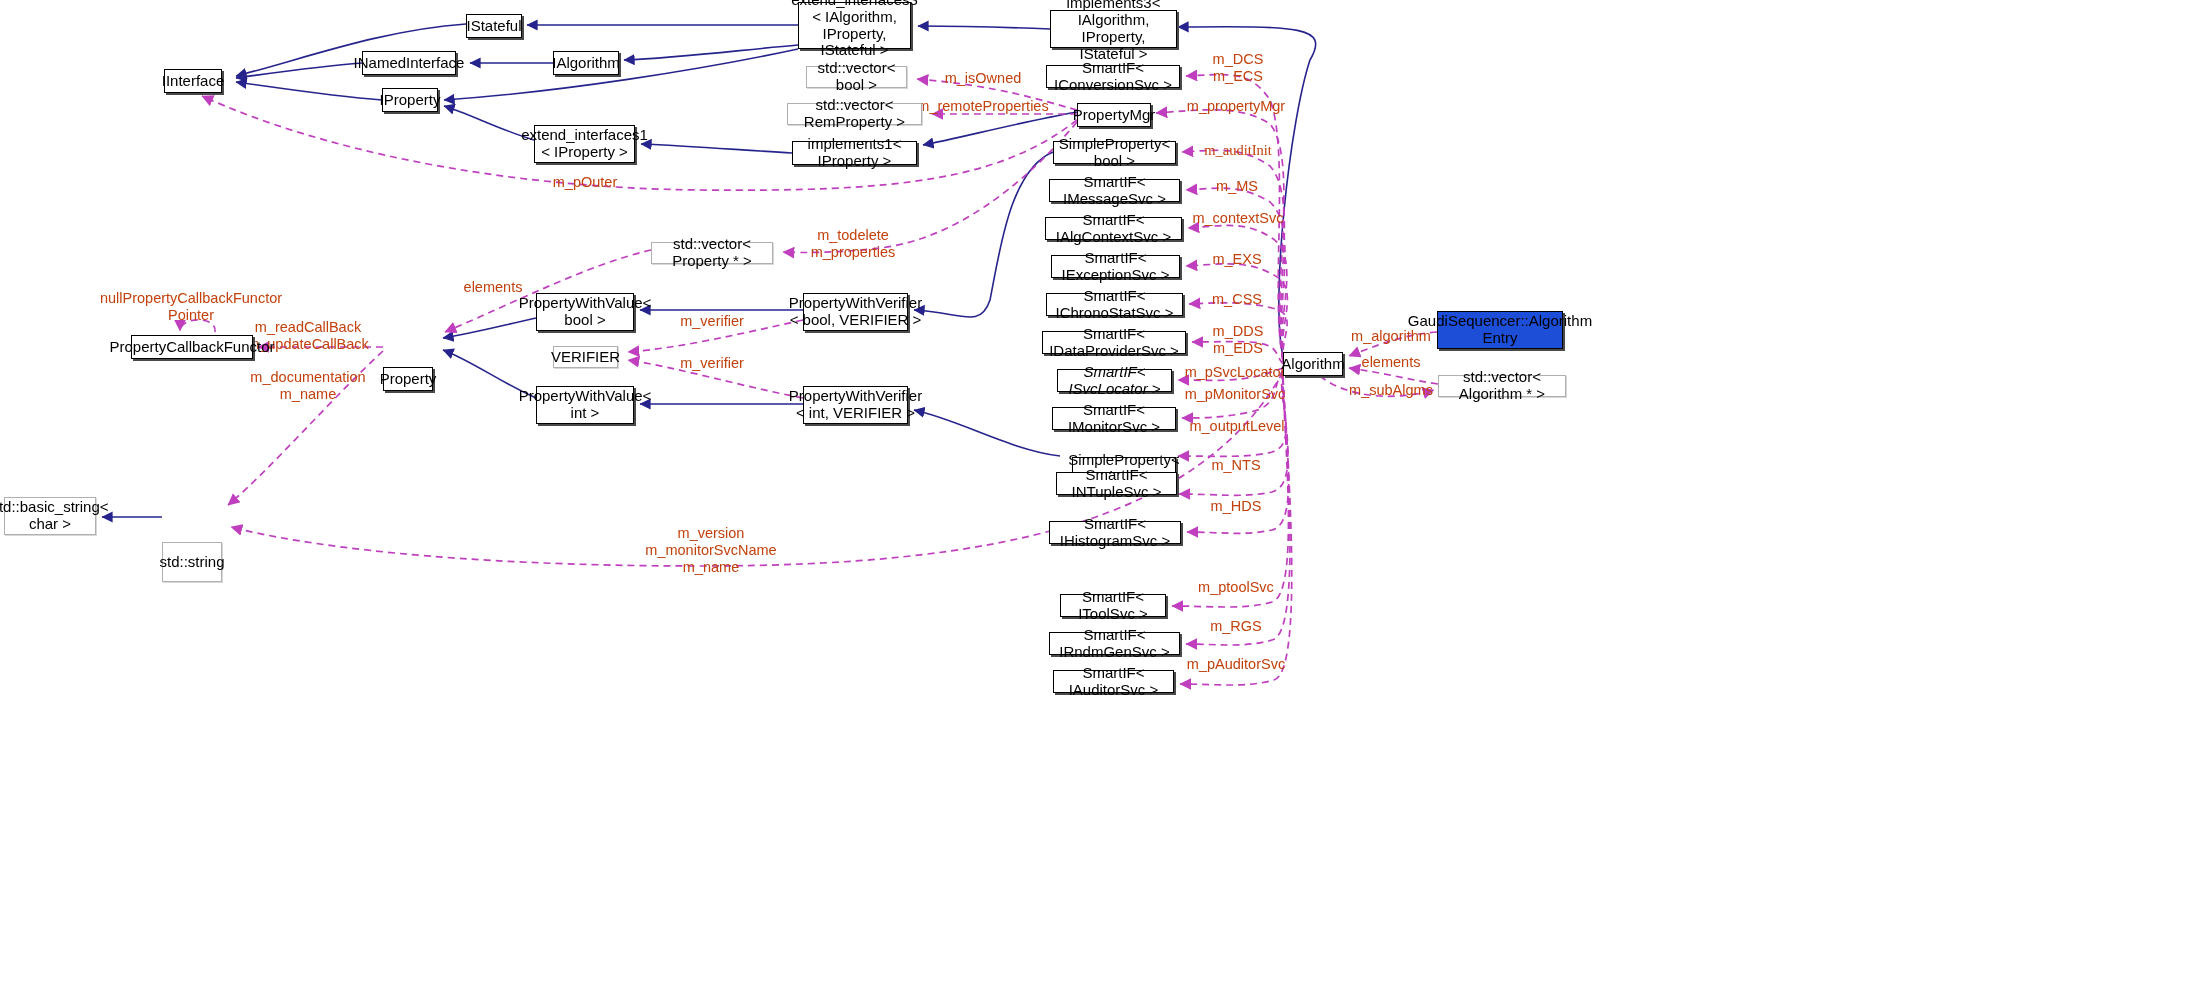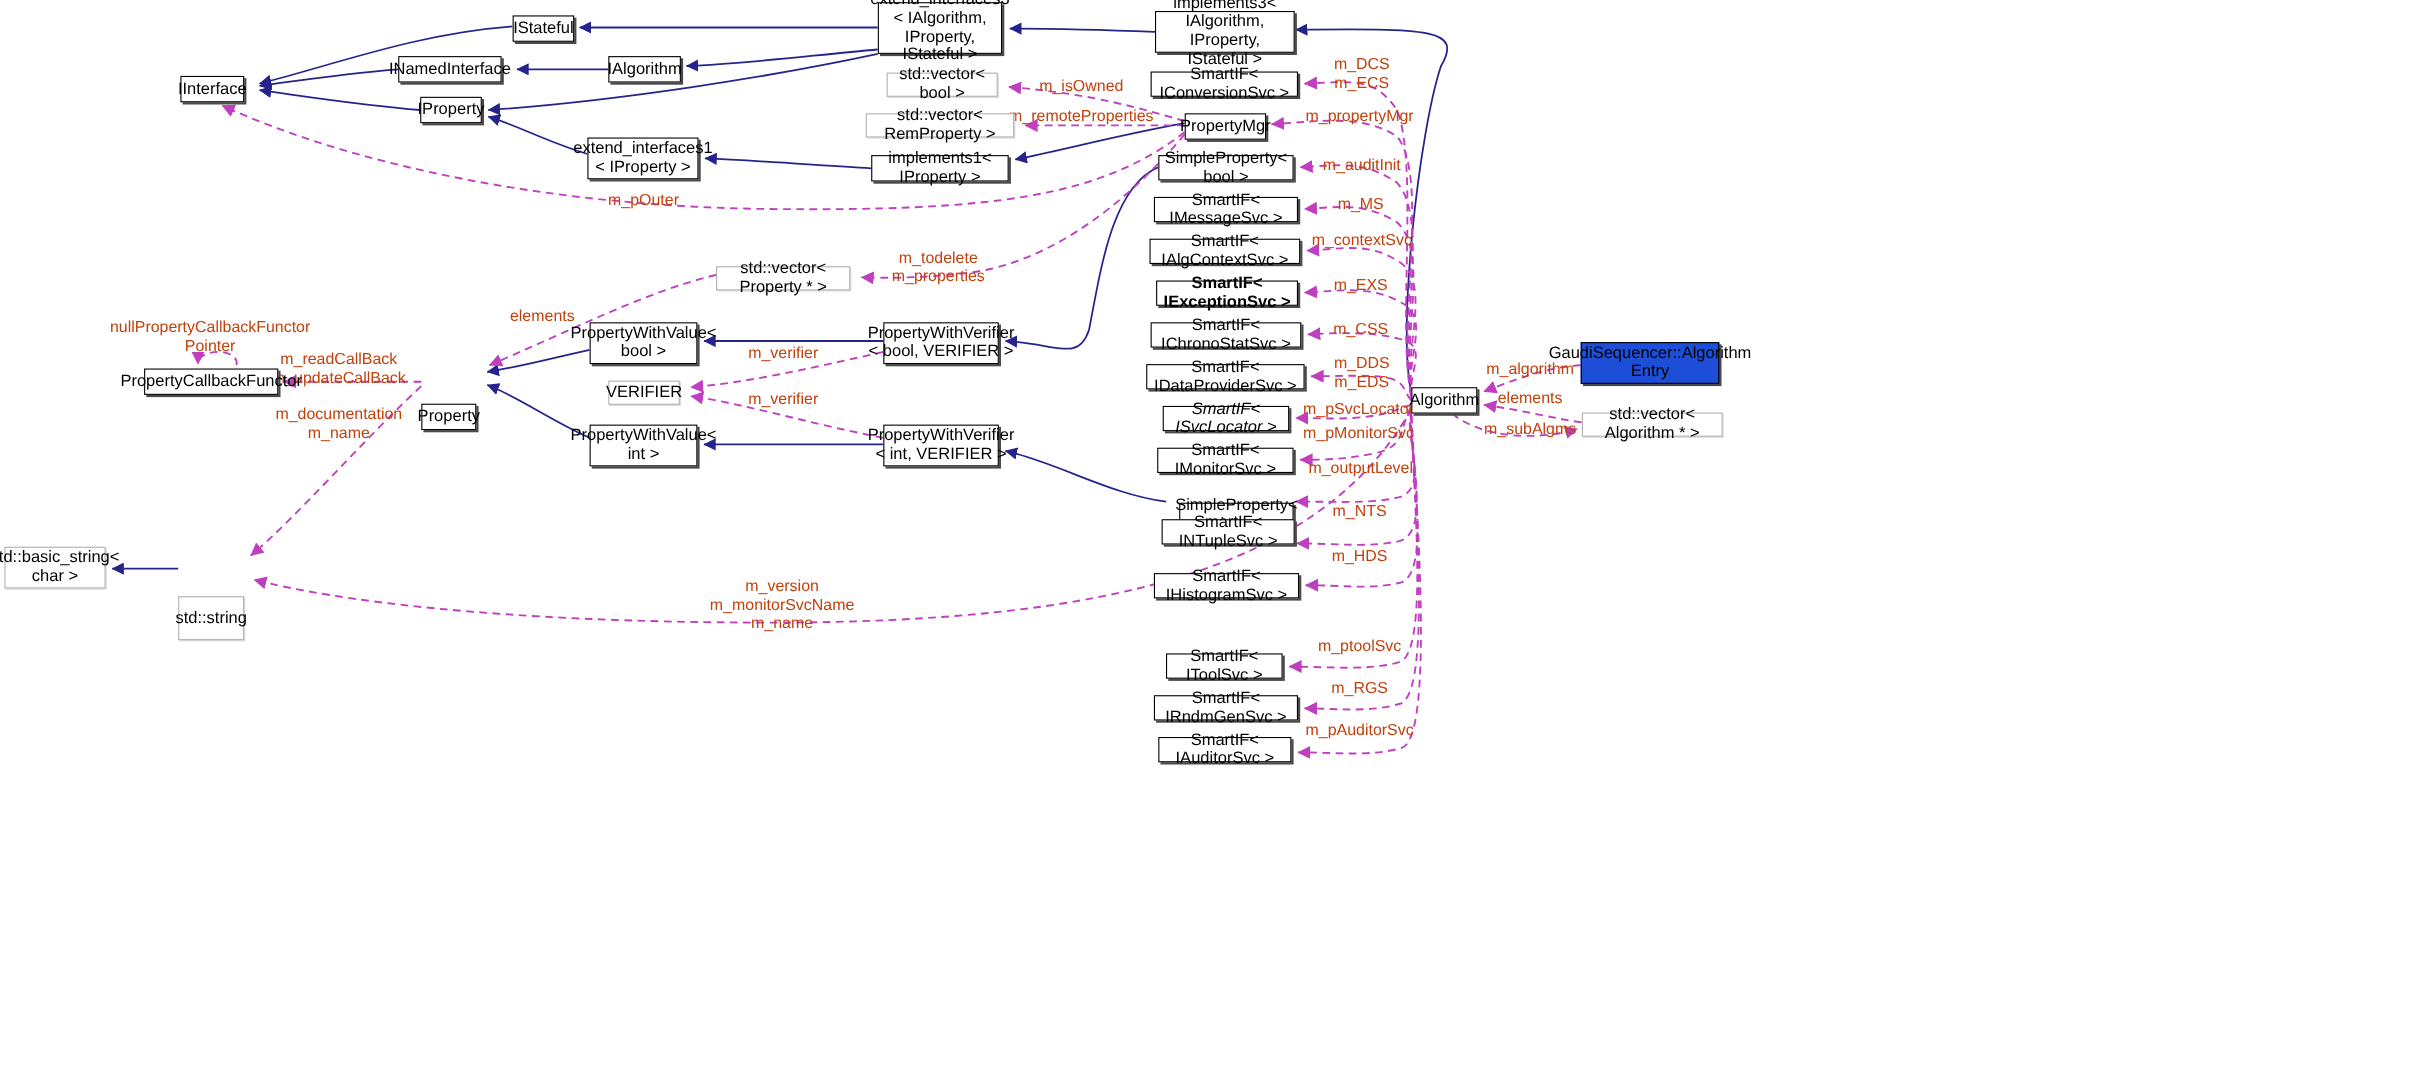--- a/index.html
+++ b/index.html
@@ -198,21 +198,21 @@
       <div class="node solid" style="left: 1050px; top: 10px; width: 127px; height: 38px;">implements3&lt; IAlgorithm,
 IProperty, IStateful &gt;</div>
       <div class="node faint" style="left: 806px; top: 66px; width: 101px; height: 22px;">std::vector&lt; bool &gt;</div>
       <div class="node faint" style="left: 787px; top: 103px; width: 135px; height: 22px;">std::vector&lt; RemProperty &gt;</div>
       <div class="node faint" style="left: 651px; top: 242px; width: 122px; height: 22px;">std::vector&lt; Property * &gt;</div>
       <div class="node solid" style="left: 1077px; top: 103px; width: 74px; height: 24px;">PropertyMgr</div>
       <div class="node solid" style="left: 1046px; top: 65px; width: 134px; height: 23px;">SmartIF&lt; IConversionSvc &gt;</div>
       <div class="node solid" style="left: 1053px; top: 141px; width: 123px; height: 23px;">SimpleProperty&lt; bool &gt;</div>
       <div class="node solid" style="left: 1049px; top: 179px; width: 131px; height: 23px;">SmartIF&lt; IMessageSvc &gt;</div>
       <div class="node solid" style="left: 1045px; top: 217px; width: 137px; height: 23px;">SmartIF&lt; IAlgContextSvc &gt;</div>
-      <div class="node solid" style="left: 1051px; top: 255px; width: 129px; height: 23px; font-weight: bold;">SmartIF&lt; IExceptionSvc &gt;</div>
+      <div class="node solid" style="left: 1051px; top: 255px; width: 129px; height: 23px;">SmartIF&lt; IExceptionSvc &gt;</div>
       <div class="node solid" style="left: 1046px; top: 293px; width: 137px; height: 23px;">SmartIF&lt; IChronoStatSvc &gt;</div>
       <div class="node solid" style="left: 1042px; top: 331px; width: 144px; height: 23px;">SmartIF&lt; IDataProviderSvc &gt;</div>
       <div class="node solid" style="left: 1057px; top: 369px; width: 115px; height: 23px; font-style: italic;">SmartIF&lt; ISvcLocator &gt;</div>
       <div class="node solid" style="left: 1052px; top: 407px; width: 124px; height: 23px;">SmartIF&lt; IMonitorSvc &gt;</div>
       <div class="node solid" style="left: 1060px; top: 457px; width: 104px; height: 23px; margin-left: 12px;">SimpleProperty&lt; int &gt;</div>
       <div class="node solid" style="left: 1056px; top: 472px; width: 121px; height: 23px;">SmartIF&lt; INTupleSvc &gt;</div>
       <div class="node solid" style="left: 1049px; top: 521px; width: 132px; height: 23px;">SmartIF&lt; IHistogramSvc &gt;</div>
       <div class="node solid" style="left: 1060px; top: 594px; width: 106px; height: 23px;">SmartIF&lt; IToolSvc &gt;</div>
       <div class="node solid" style="left: 1049px; top: 632px; width: 131px; height: 23px;">SmartIF&lt; IRndmGenSvc &gt;</div>
       <div class="node solid" style="left: 1053px; top: 670px; width: 121px; height: 23px;">SmartIF&lt; IAuditorSvc &gt;</div>
@@ -236,21 +236,21 @@
       <div class="node faint" style="left: 1438px; top: 375px; width: 128px; height: 22px;">std::vector&lt; Algorithm * &gt;</div>
     </div>
 
   <div id="labels">
       <div class="edge-label" style="left: 983px; top: 79px;">m_isOwned</div>
       <div class="edge-label" style="left: 983px; top: 107px;">m_remoteProperties</div>
       <div class="edge-label" style="left: 585px; top: 183px;">m_pOuter</div>
       <div class="edge-label" style="left: 1238px; top: 68px;">m_DCS
 m_ECS</div>
       <div class="edge-label" style="left: 1236px; top: 107px;">m_propertyMgr</div>
-      <div class="edge-label" style="left: 1238px; top: 151px;">m_auditInit</div>
+      <div class="edge-label" style="left: 1238px; top: 151px; font-family: Liberation Serif, serif;">m_auditInit</div>
       <div class="edge-label" style="left: 1237px; top: 187px;">m_MS</div>
       <div class="edge-label" style="left: 1238px; top: 219px;">m_contextSvc</div>
       <div class="edge-label" style="left: 1237px; top: 260px;">m_EXS</div>
       <div class="edge-label" style="left: 1237px; top: 300px;">m_CSS</div>
       <div class="edge-label" style="left: 1238px; top: 340px;">m_DDS
 m_EDS</div>
       <div class="edge-label" style="left: 1235px; top: 373px;">m_pSvcLocator</div>
       <div class="edge-label" style="left: 1235px; top: 395px;">m_pMonitorSvc</div>
       <div class="edge-label" style="left: 1237px; top: 427px;">m_outputLevel</div>
       <div class="edge-label" style="left: 1236px; top: 466px;">m_NTS</div>

